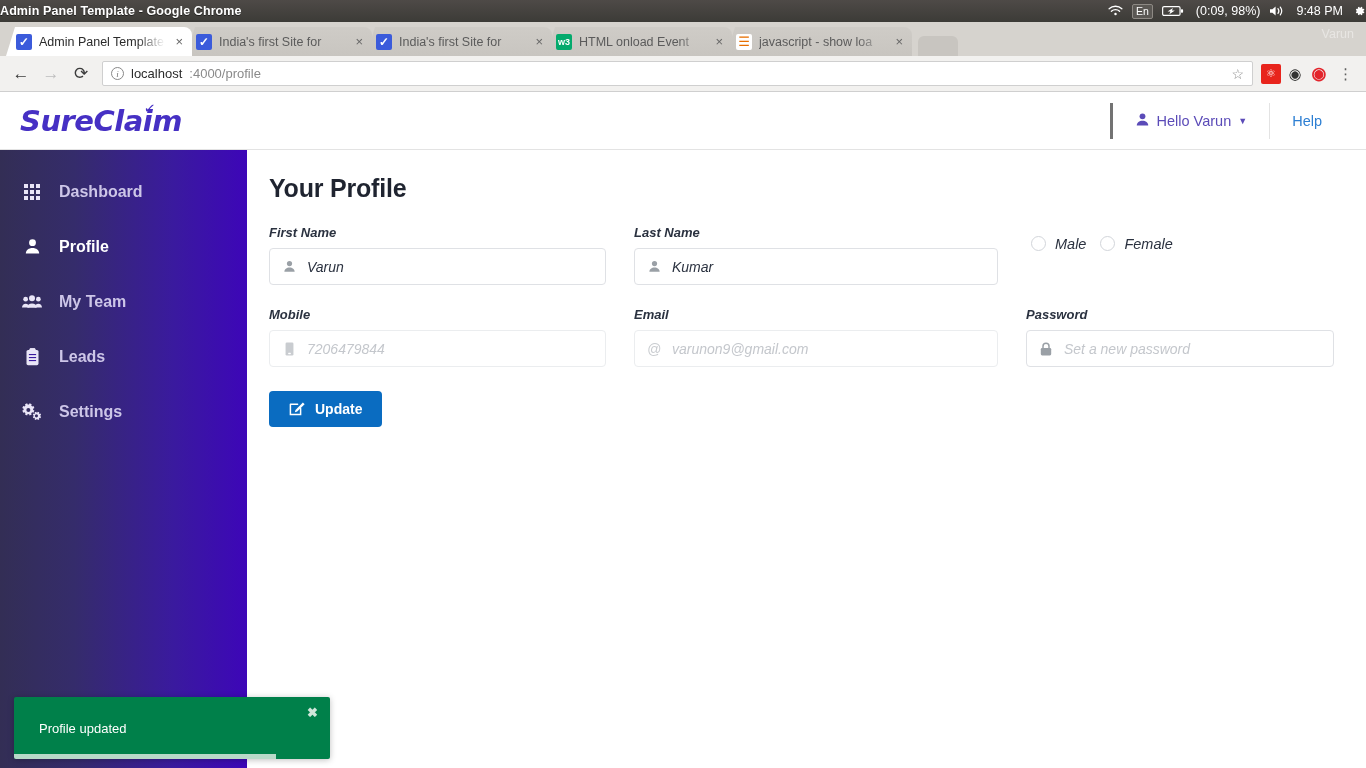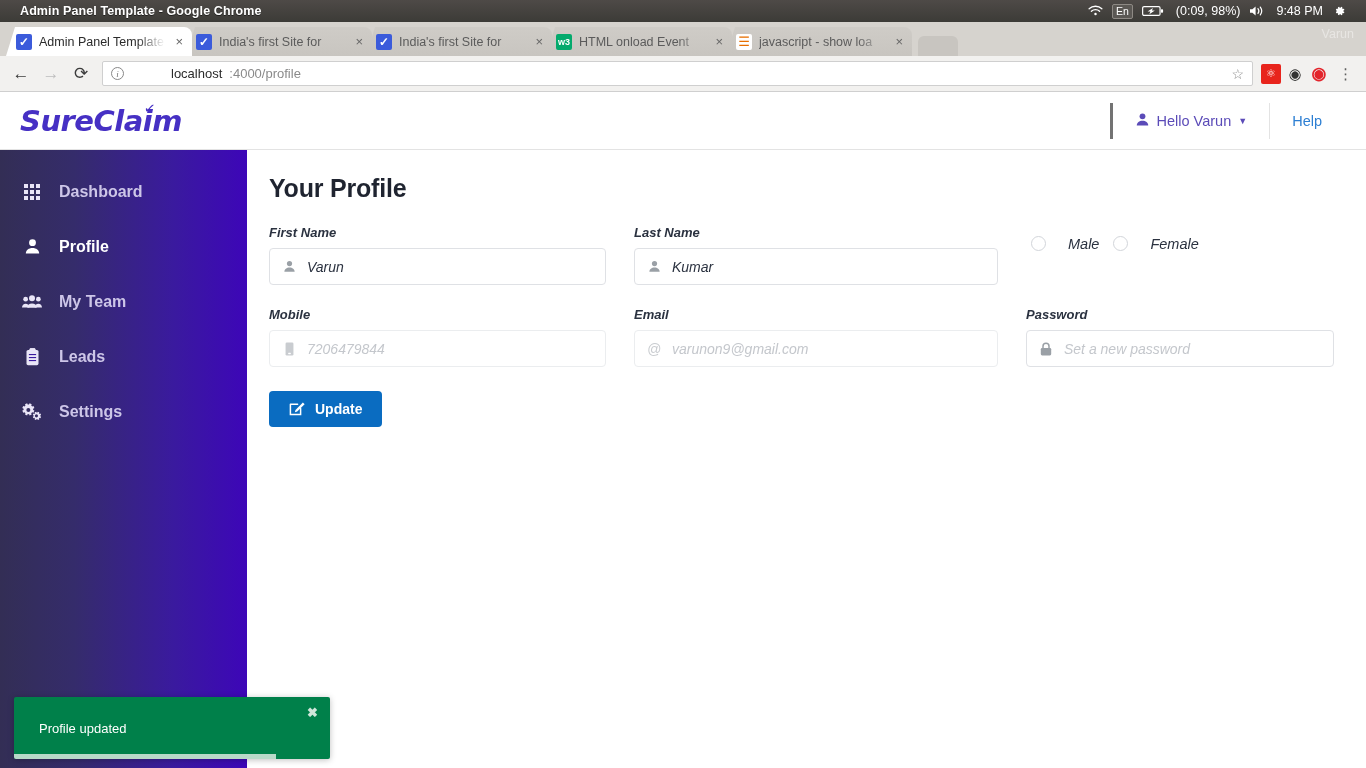--- a/index.html
+++ b/index.html
@@ -8,21 +8,21 @@
     font-family: "Liberation Sans", sans-serif;
     overflow: hidden; background: #fff;
   }
 
   
   #os-panel {
     height: 22px; width: 100%;
     background: linear-gradient(#4e4a47, #3c3b37);
     display: flex; align-items: center;
     color: #ffffff; font-size: 12.5px; font-weight: bold;
-    padding: 0 20px; position: relative;
+    padding: 0 0; position: relative;
   }
   #os-title { letter-spacing: .1px; text-shadow: 0 1px 0 rgba(0,0,0,.5); }
   #os-tray {
     margin-left: auto; display: flex; align-items: center; gap: 9px;
     font-weight: normal; font-size: 12.5px;
   }
   #os-tray .tray-item { display: flex; align-items: center; }
   .kbd-box {
     border: 1px solid #8d8984; background: #5b5854;
     border-radius: 2px; padding: 0px 3px; font-size: 10.5px; line-height: 13px;
@@ -87,21 +87,21 @@
   #omnibox {
     flex: 1; height: 25px; background: #fff; border: 1px solid #cfcfcf;
     border-radius: 2px; display: flex; align-items: center;
     padding: 0 8px; gap: 7px; margin: 0 4px; font-size: 13px;
   }
   #omnibox .info-icon {
     width: 13px; height: 13px; border: 1.3px solid #888; border-radius: 50%;
     font-size: 9px; color: #777; display: flex; align-items: center; justify-content: center;
     font-family: "Liberation Serif", serif; font-style: italic; flex: none;
   }
-  .url-host { color: #2b2b2b; margin-left: 40px; }
+  .url-host { color: #2b2b2b; }
   .url-path { color: #8a8a8a; }
   #omnibox .star { margin-left: auto; color: #8a8a8a; font-size: 14px; }
   .ext-icon { width: 20px; height: 20px; flex: none; display: flex; align-items: center; justify-content: center; }
   .ext-red { background: #e8241c; border-radius: 2px; color: #fff; font-size: 11px; }
   .ext-dark { font-size: 15px; color: #333; }
   .ext-o { color: #e3242b; font-size: 17px; font-weight: bold; }
   #chrome-menu { color: #5f5f5f; font-size: 15px; letter-spacing: 0; padding: 0 5px; }
 
   
   #app { height: 693px; display: flex; flex-direction: column; }
@@ -187,21 +187,21 @@
     display: flex; align-items: center; height: 37px;
     border: 1px solid #dfe1e5; border-radius: 4px; background: #fff;
     padding: 0 12px; gap: 11px;
   }
   .input-wrap.muted { border-color: #ebedef; }
   .in-ico { color: #9aa0a6; font-size: 14px; display: flex; align-items: center; flex: none; width: 14px; justify-content: center; }
   .input-wrap.muted .in-ico { color: #c9ccd0; }
   .in-val { font-size: 14px; color: #2b3240; flex: 1; }
   .in-ph { font-size: 14px; color: #c4c7cc; flex: 1; }
   .radio-row { display: flex; align-items: center; height: 37px; gap: 14px; padding-left: 5px; }
-  .radio-opt { display: flex; align-items: center; gap: 22px; }
+  .radio-opt { display: flex; align-items: center; gap: 9px; }
   .radio-dot {
     width: 15px; height: 15px; border: 1px solid #d2d5da; border-radius: 50%; background: #fff;
   }
   .radio-lbl { font-size: 14.5px; color: #2b3240; }
   #update-btn {
     margin-top: 2px; height: 36px; padding: 0 20px; background: #0a6cc1; color: #fff;
     border: none; border-radius: 4px; font-size: 14px; font-weight: bold;
     display: inline-flex; align-items: center; gap: 10px;
     font-family: "Liberation Sans", sans-serif;
   }

